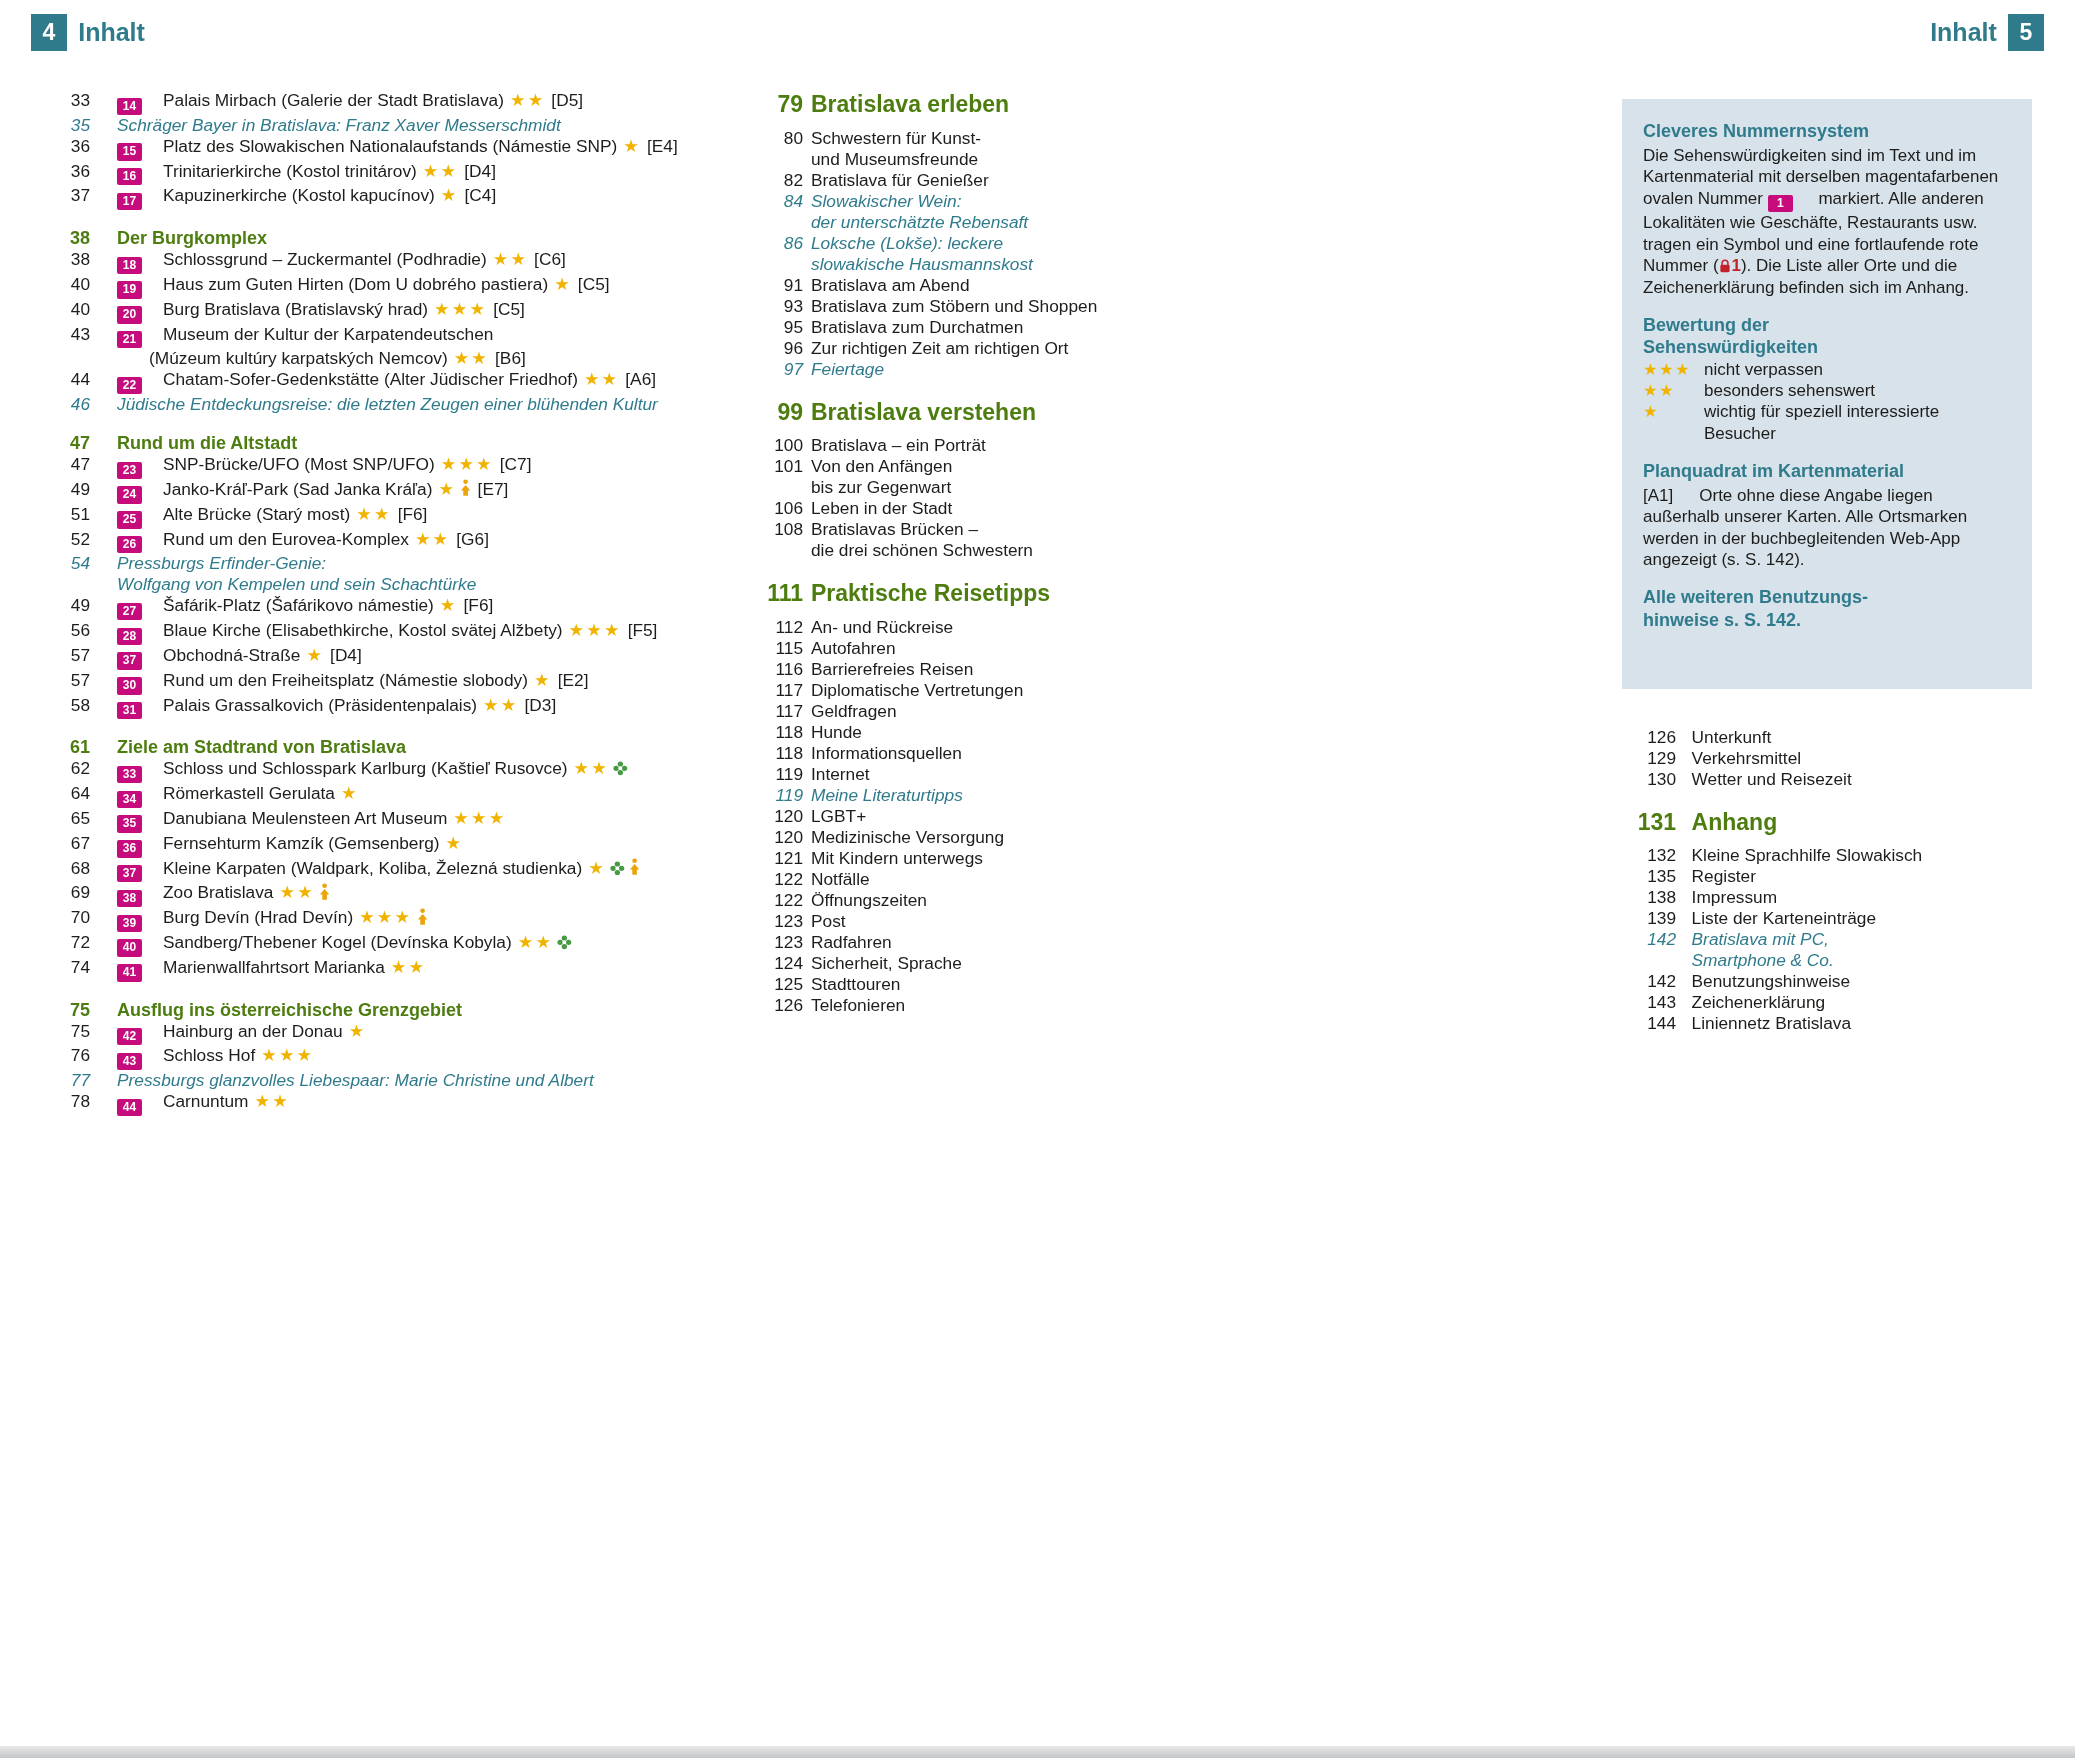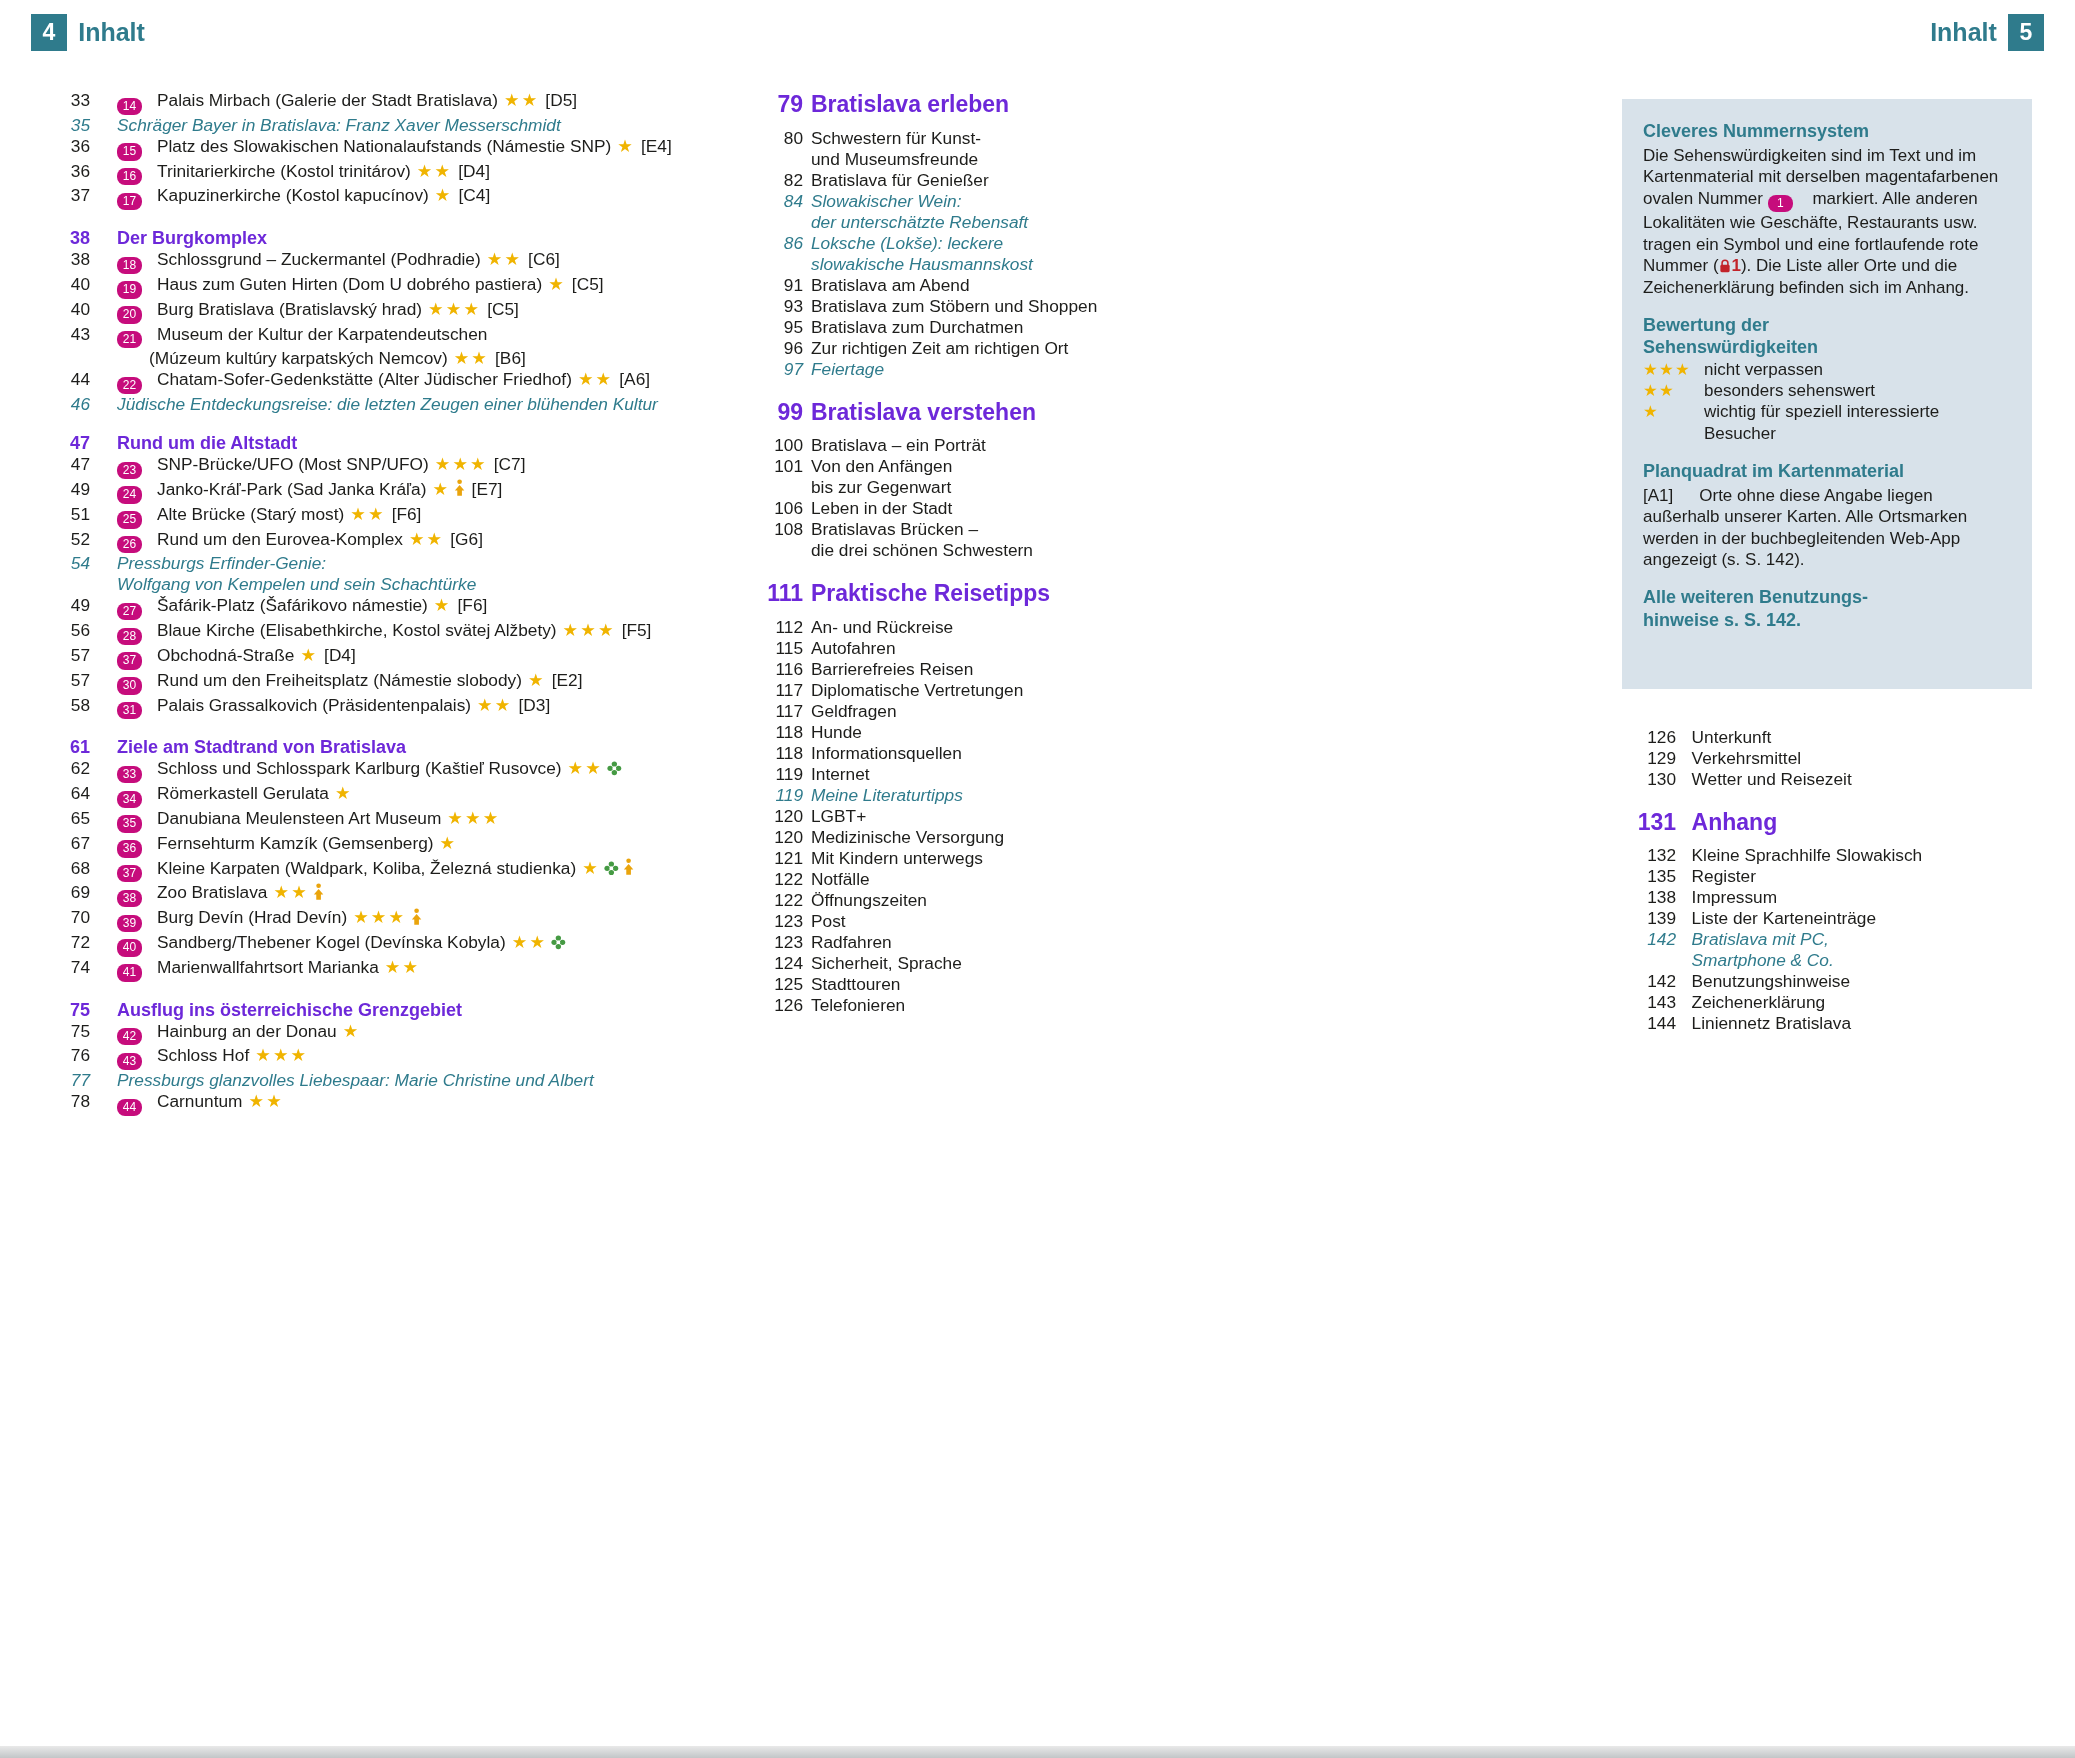--- a/index.html
+++ b/index.html
@@ -30,26 +30,26 @@
   .col-left .pnum       { flex:0 0 35px; }
   .col-left .content    { margin-left:27px; }
   .col-middle .pnum     { flex:0 0 56px; }
   .col-middle .content  { margin-left:8px; }
   .right-list .pnum     { flex:0 0 54px; }
   .right-list .content  { margin-left:15.6px; }
 
   .content.cont { padding-left:32px; }
 
   .row.it { color:#2f7b8c; font-style:italic; }
-  .row.heading { color:#6d28d9; font-weight:bold; font-size:18px; }
+  .row.heading { color:#4d7c0f; font-weight:bold; font-size:18px; }
   .row.heading.big { font-size:23px; line-height:29px; margin-bottom:8.6px; }
 
-  .badge { display:inline-block; min-width:25px; height:17.3px; padding:0 3.5px; border-radius:8px;
-           background:#c60c7c; color:#fff; font-size:12px; font-weight:normal; font-style:normal;
-           text-align:center; line-height:17.3px; margin-right:15px; vertical-align:-3.5px; }
+  .badge { display:inline-block; min-width:25px; height:17.3px; padding:0 3.5px; border-radius:2px;
+           background:#c60c7c; color:#fff; font-size:12px; font-weight:bold; font-style:normal;
+           text-align:center; line-height:17.3px; margin-right:21px; vertical-align:-3.5px; }
   .stars { color:#f0b400; letter-spacing:2.2px; margin-left:6px; white-space:nowrap; }
   .icon  { display:inline-block; margin-left:4.3px; vertical-align:-1.7px; }
   .grid  { color:#1d1d1b; font-style:normal; margin-left:6px;text-align:center; }
 
   
   .infobox { margin-top:8.6px; width:410px; min-height:590px; background:#d8e2ea; padding:21px 21px 22.5px 21px; }
   .ib-section + .ib-section { margin-top:15.6px; }
   .ib-heading { color:#2f7b8c; font-weight:bold; font-size:18px; line-height:22.5px; white-space:pre-line; }
   .ib-body { font-size:17px; line-height:21.4px; margin-top:2.6px; }
   .rate-row { display:flex; align-items:baseline; font-size:17px; line-height:21.4px; }

